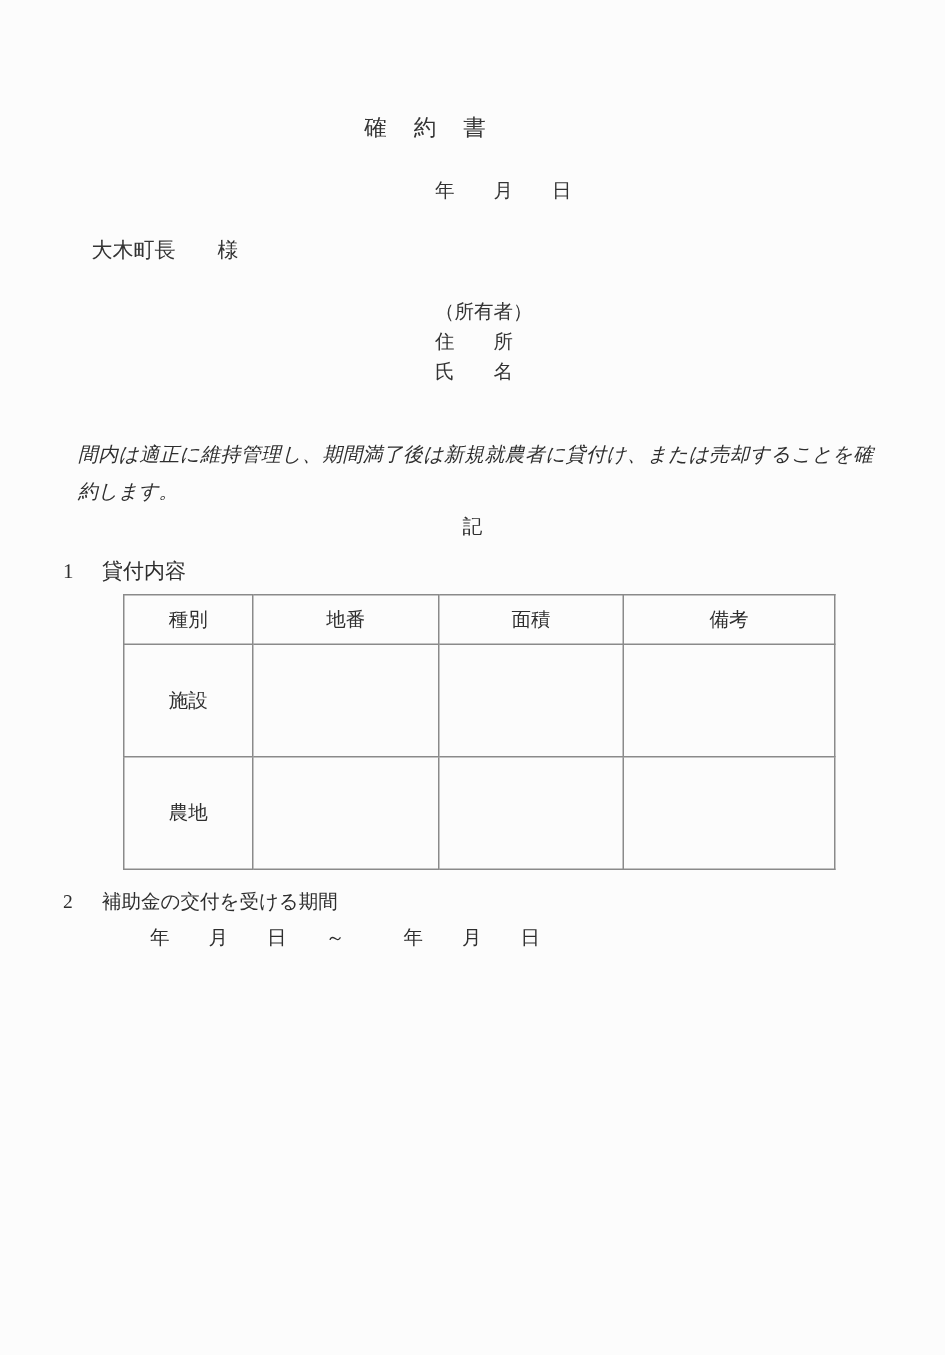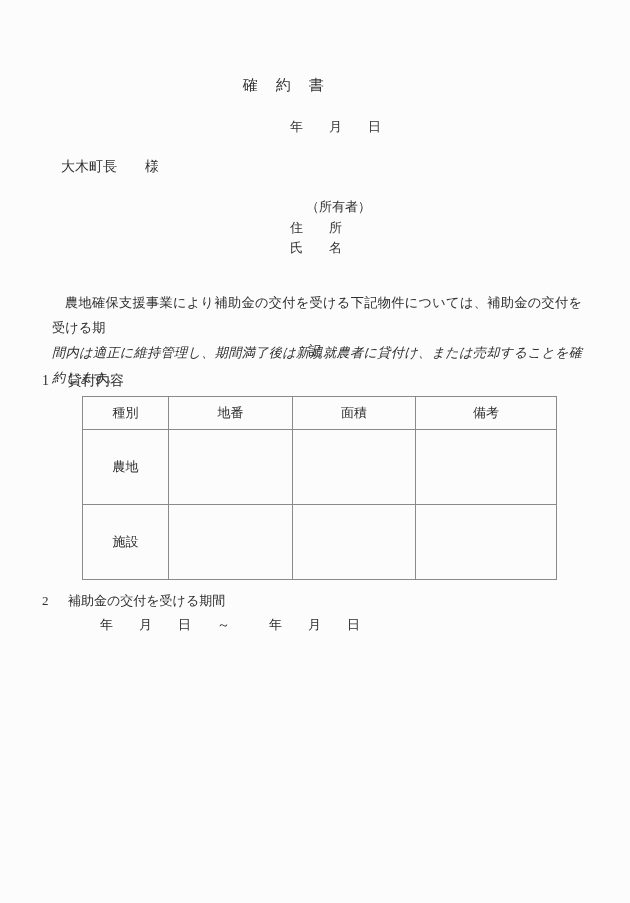--- a/index.html
+++ b/index.html
@@ -58,22 +58,21 @@
   
   .owner-block {
     position: absolute;
     top: 198px;
     left: 290px;
     font-size: 13px;
     color: #333333;
     line-height: 20px;
   }
   .owner-block .owner-heading {
-    margin-left: 16px;
-    font-family: Liberation Mono, monospace;
+    margin-left: 0;
   }
   .owner-block .owner-row {
     margin-left: 0px;
   }
 
   
   .body-paragraph {
     position: absolute;
     top: 290px;
     left: 52px;
@@ -177,48 +176,47 @@
 
   <div class="addressee">大木町長　　様</div>
 
   <div class="owner-block">
     <div class="owner-heading">（所有者）</div>
     <div class="owner-row">住　　所</div>
     <div class="owner-row">氏　　名</div>
   </div>
 
   <div class="body-paragraph">
-    <span class="line-1">農地確保支援事業により補助金の交付を受ける下記物件については、補助金の交付を受ける期</span>
     <span class="line-2">間内は適正に維持管理し、期間満了後は新規就農者に貸付け、または売却することを確約します。</span>
   </div>
 
   <div class="ki-marker">記</div>
 
   <div class="section-1-heading">
     <span class="num">1</span><span>貸付内容</span>
   </div>
 
   <table class="lend-table">
     <thead>
       <tr>
         <th class="col-type">種別</th>
         <th class="col-lot">地番</th>
         <th class="col-area">面積</th>
         <th class="col-remarks">備考</th>
       </tr>
     </thead>
     <tbody>
       <tr>
-        <td class="col-type">農地</td>
+        <td class="col-type">施設</td>
         <td class="col-lot"></td>
         <td class="col-area"></td>
         <td class="col-remarks"></td>
       </tr>
       <tr>
-        <td class="col-type">施設</td>
+        <td class="col-type">農地</td>
         <td class="col-lot"></td>
         <td class="col-area"></td>
         <td class="col-remarks"></td>
       </tr>
     </tbody>
   </table>
 
   <div class="section-2-heading">
     <span class="num">2</span><span>補助金の交付を受ける期間</span>
   </div>

